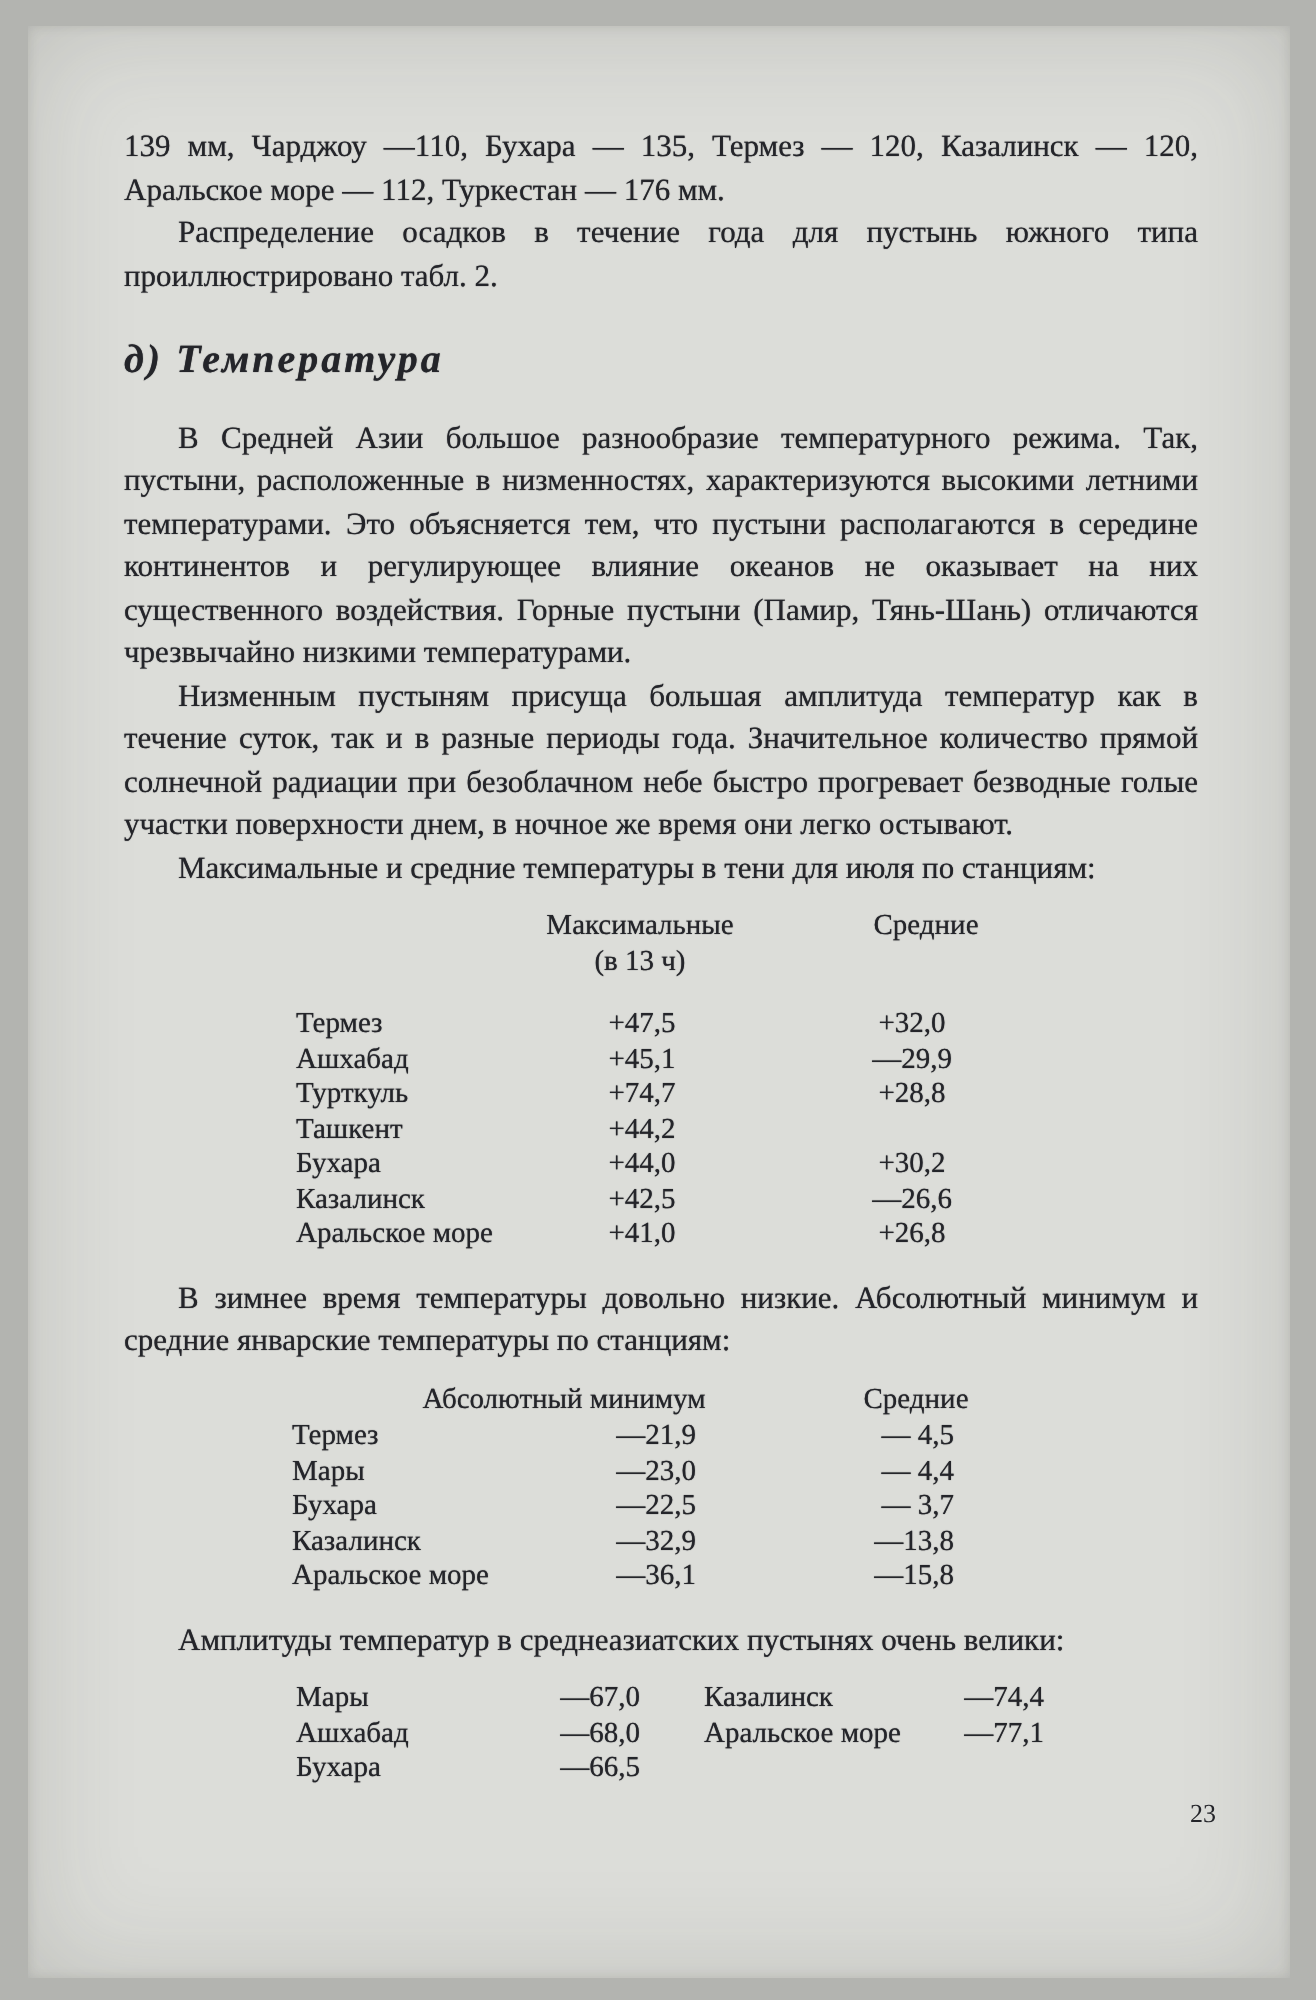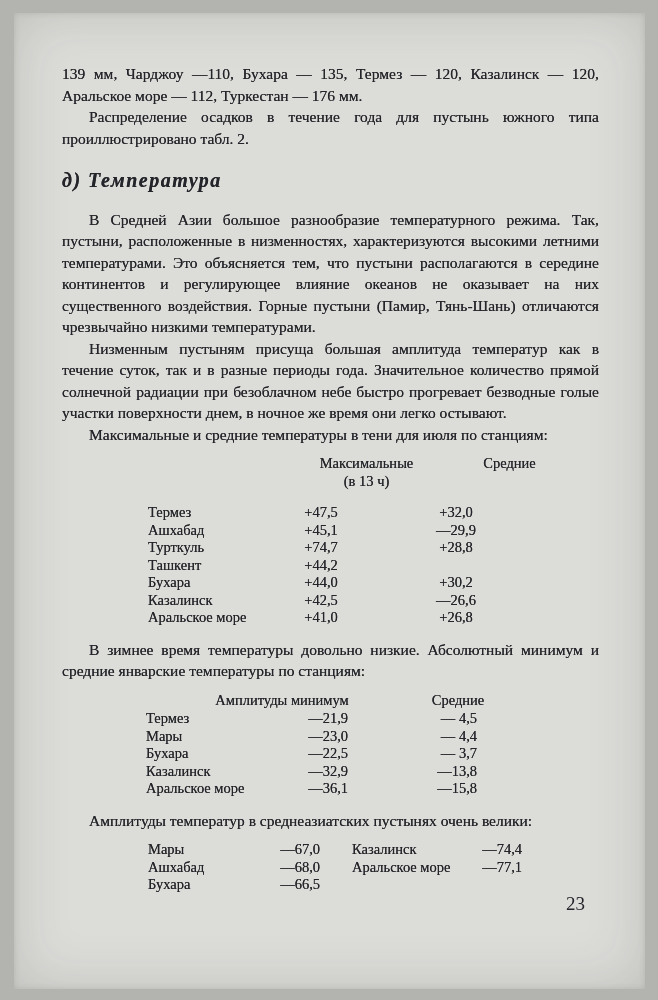--- a/index.html
+++ b/index.html
@@ -35,42 +35,42 @@
     text-align:left;
     font-style:italic;
     font-weight:bold;
     font-size:20px;
     letter-spacing:1.5px;
   }
   
   .tbl { font-size:14.5px; line-height:17.5px; margin:10px 0 12px 0; }
   .t-row { display:flex; white-space:nowrap; }
   
-  .t1-head { display:flex; text-align:center; margin-bottom:14px;justify-content:center; }
+  .t1-head { display:flex; text-align:center; margin-bottom:14px; }
   .t1-h-max { margin-left:184px; width:148px; }
   .t1-h-avg { margin-left:26px; width:86px; }
   .t1-name { margin-left:86px; width:120px; }
   .t1-max  { width:106px; text-align:center; }
   .t1-avg  { margin-left:22px; width:120px; text-align:center; }
   
   .t2-head { display:flex; text-align:center; margin-bottom:1px; }
   .t2-h-min { margin-left:118px; width:204px; }
   .t2-h-avg { margin-left:28px; width:92px; }
   .t2-name { margin-left:84px; width:140px; }
   .t2-min  { width:62px; text-align:right; }
   .t2-avg  { width:97px; text-align:right;padding-left:32px; }
   
   .t3-name1 { margin-left:86px; width:128px; }
   .t3-val1  { width:44px; text-align:right; }
   .t3-name2 { margin-left:32px; width:122px; }
   .t3-val2  { width:48px; text-align:right; }
   .page-number {
     position:absolute;
-    right:60px; bottom:74px;
-    font-size:19px;
+    right:37px; bottom:74px;
+    font-size:13px;
     color:#24252a;
     margin-top:20px;
   }
 </style>
 </head>
 <body>
 
 <div class="scan">
   <div class="paper">
     <div class="text-block">
@@ -126,21 +126,21 @@
           <span class="t1-name">Аральское море</span>
           <span class="t1-max">+41,0</span>
           <span class="t1-avg">+26,8</span>
         </div>
       </div>
 
       <p class="para indent">В зимнее время температуры довольно низкие.  Абсолютный минимум и средние январские температуры по станциям:</p>
 
       <div class="tbl">
         <div class="t2-head">
-          <div class="t2-h-min">Амплитуды минимум</div>
+          <div class="t2-h-min">Абсолютный минимум</div>
           <div class="t2-h-avg">Средние</div>
         </div>
         <div class="t-row">
           <span class="t2-name">Термез</span>
           <span class="t2-min">—21,9</span>
           <span class="t2-avg">— 4,5</span>
         </div>
         <div class="t-row">
           <span class="t2-name">Мары</span>
           <span class="t2-min">—23,0</span>

